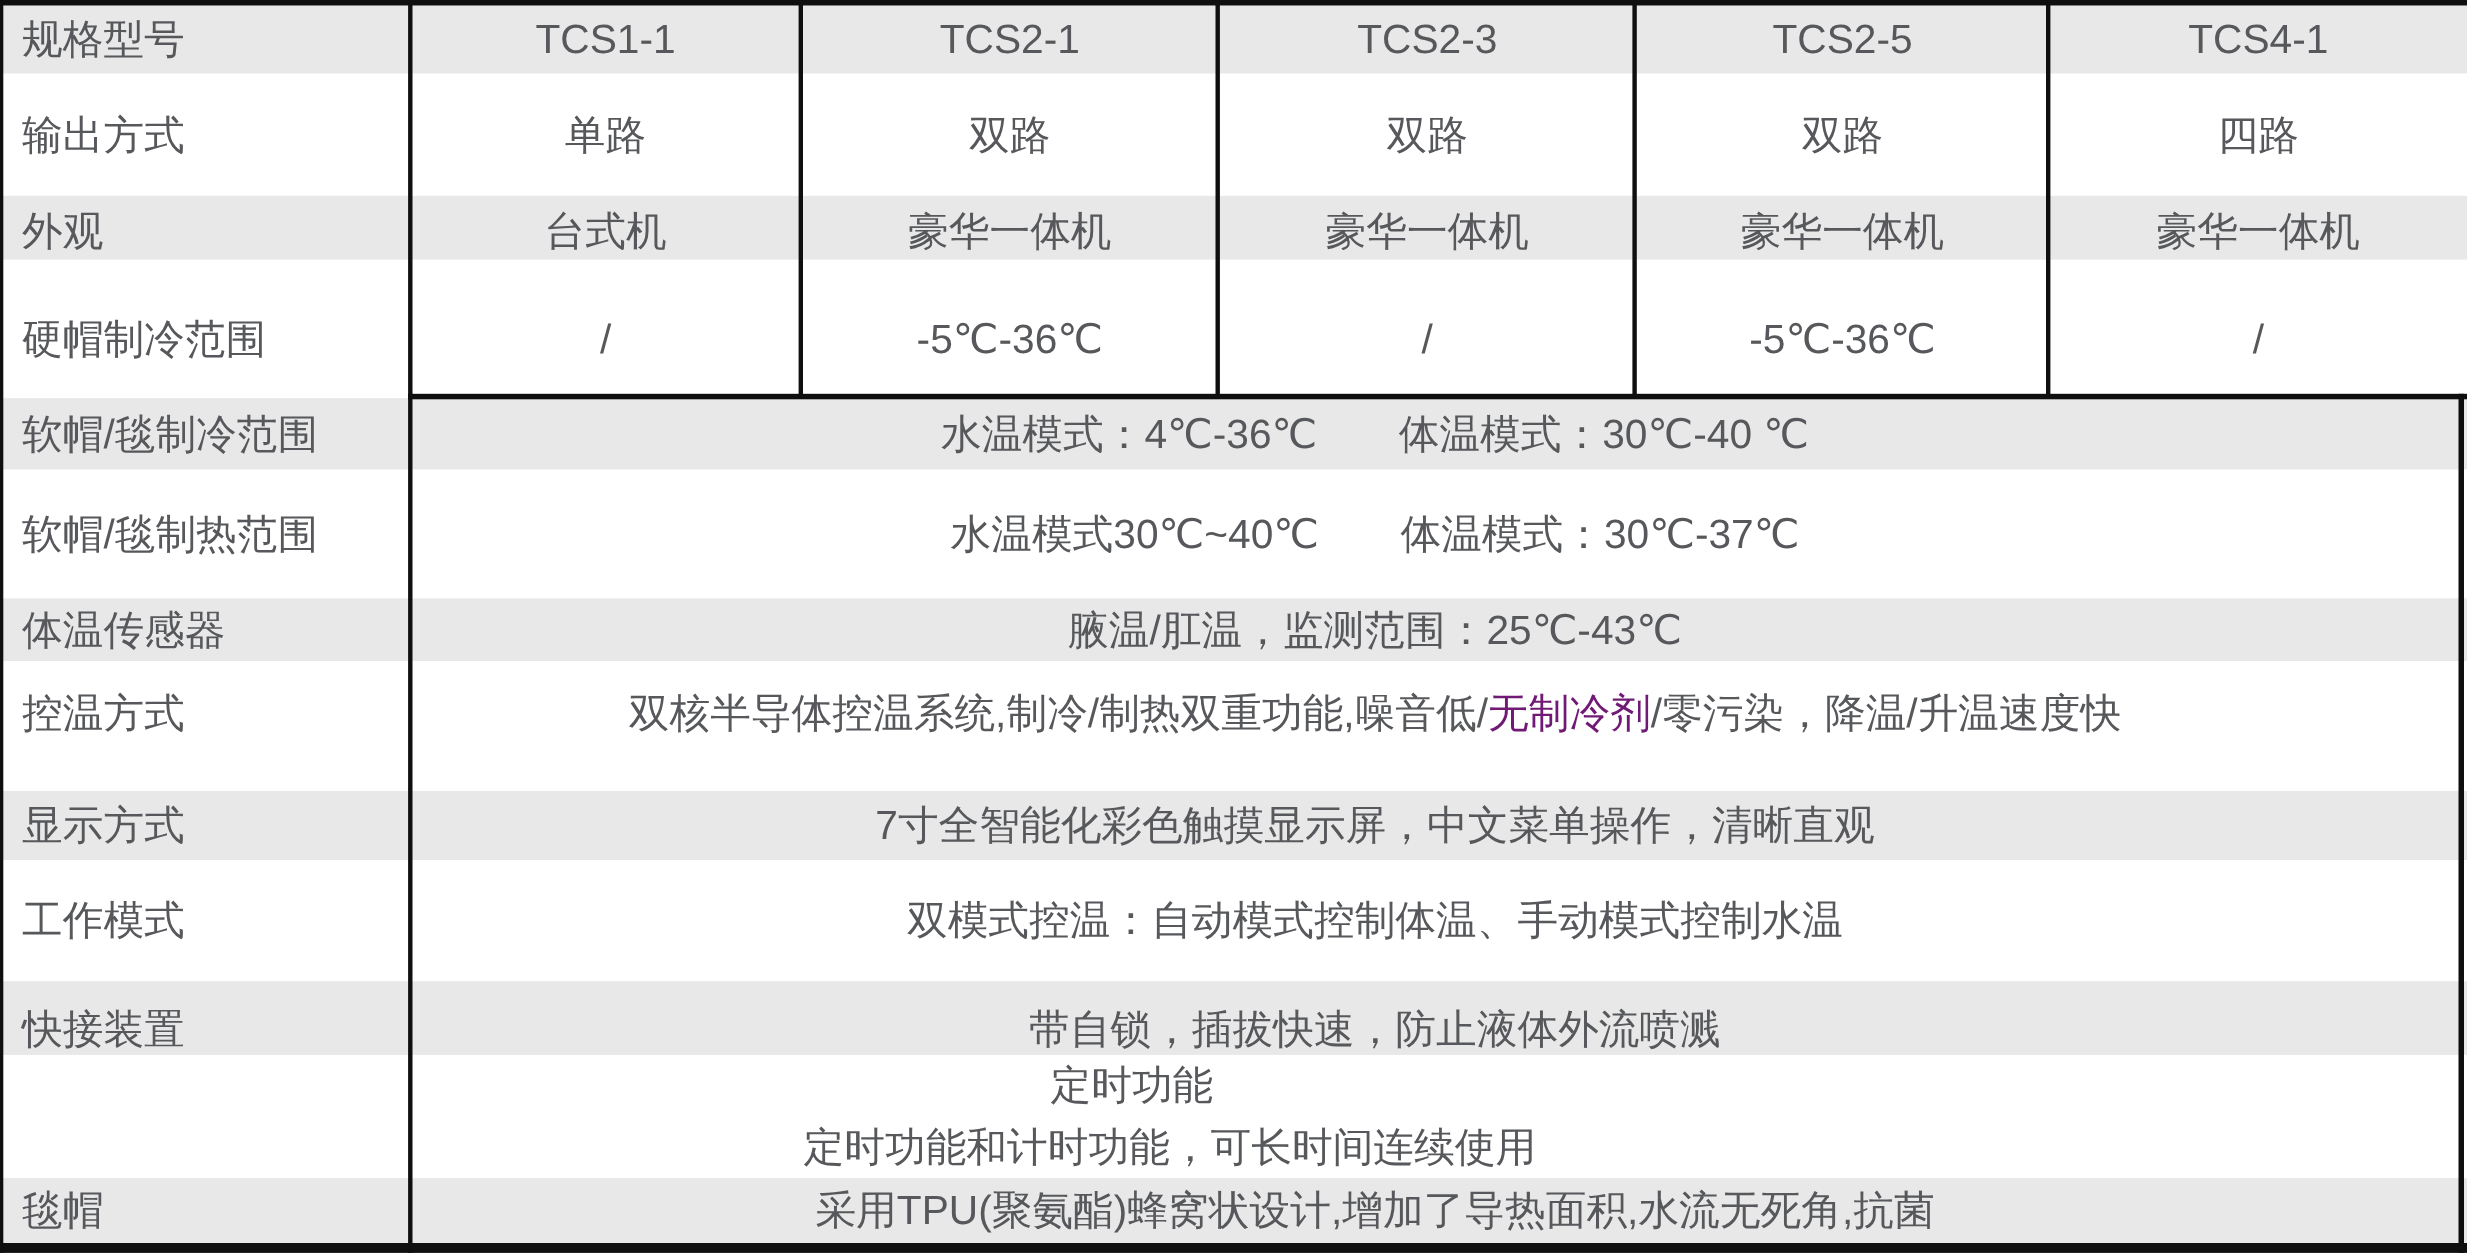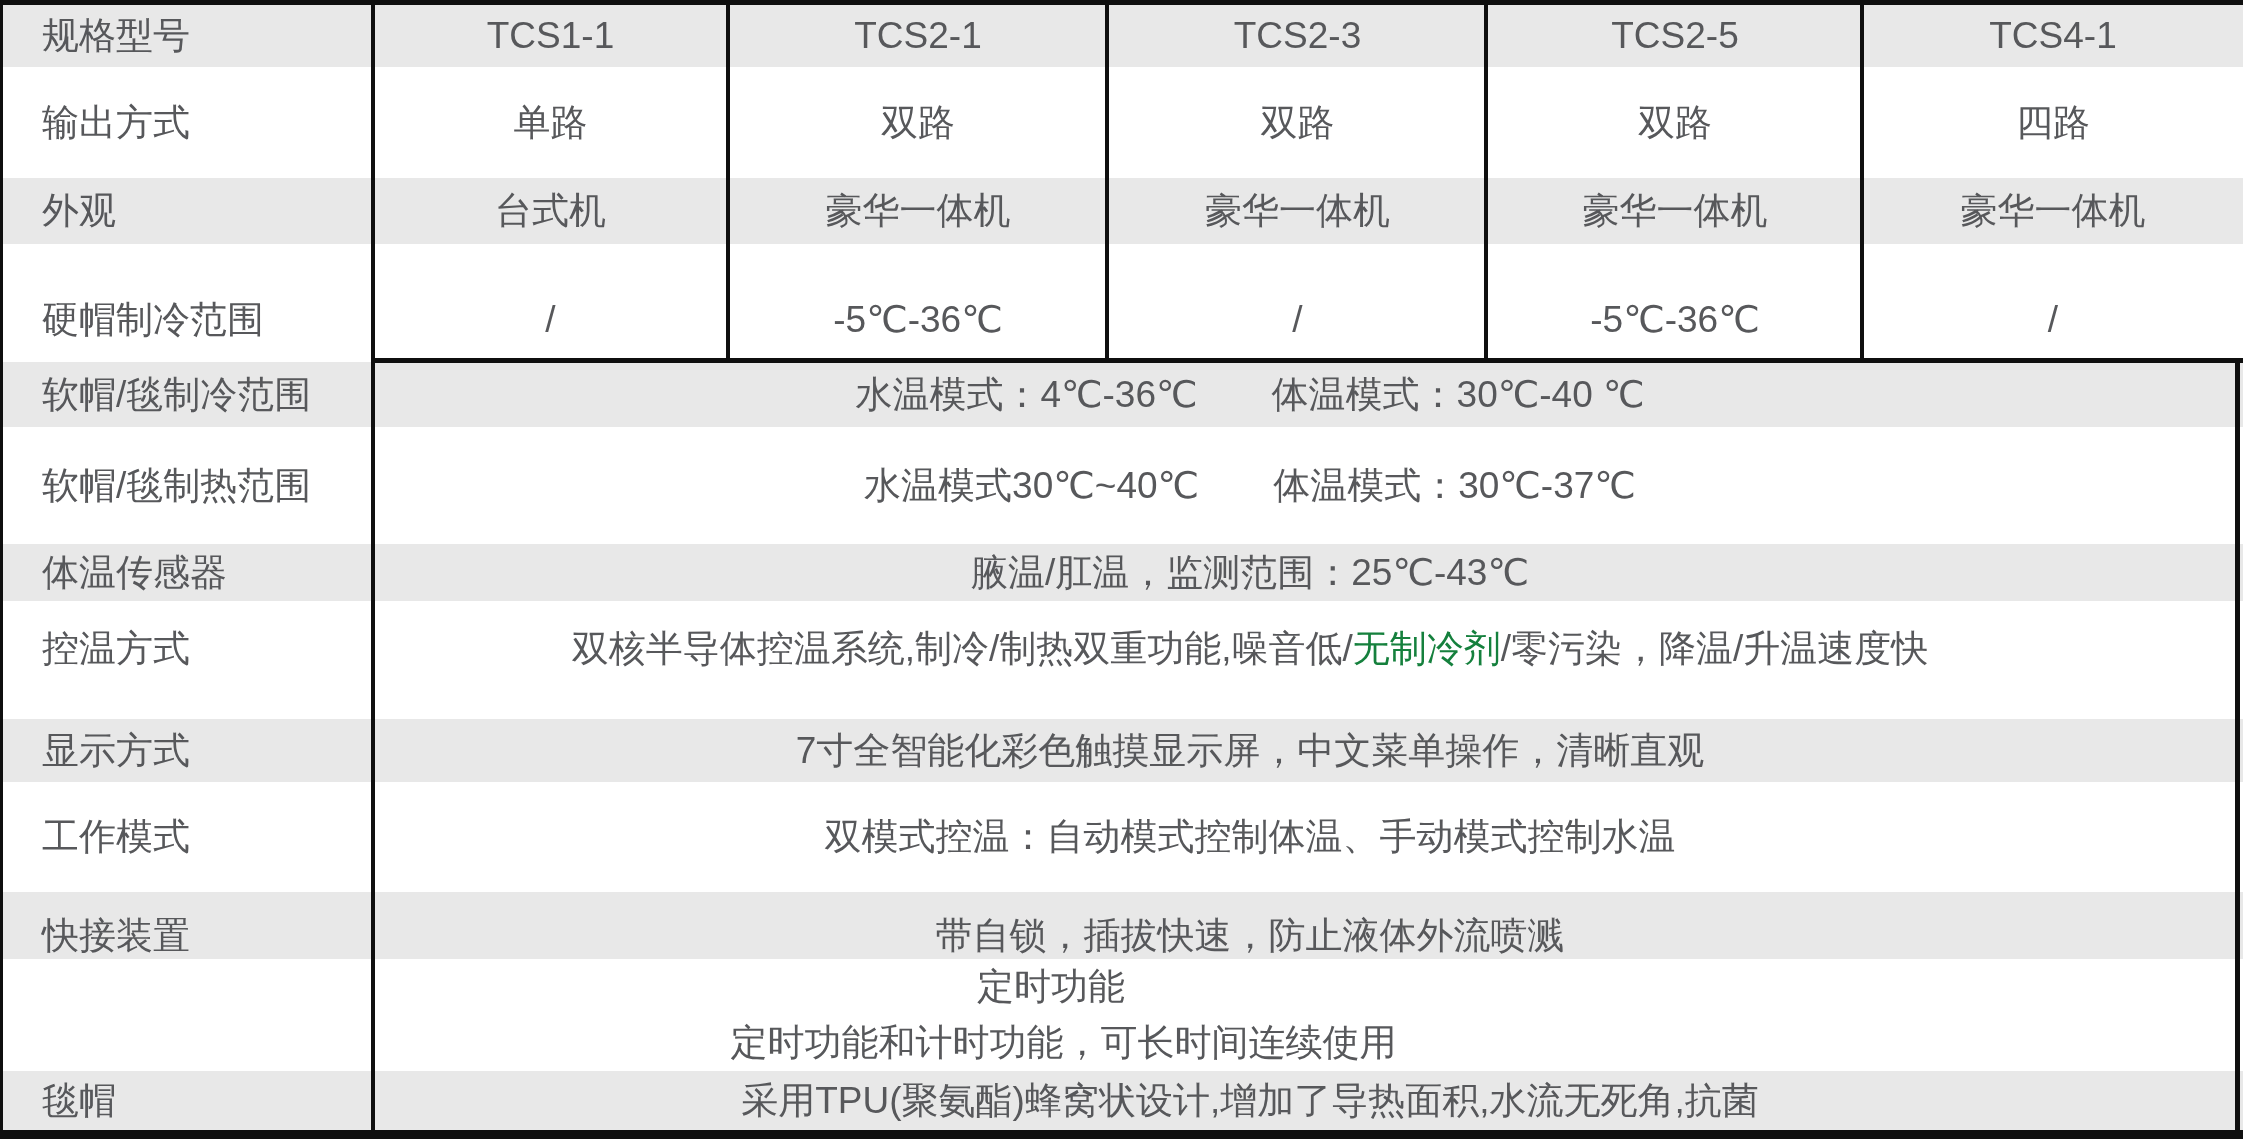--- a/index.html
+++ b/index.html
@@ -4,29 +4,29 @@
 <style>
   html,body{margin:0;padding:0;background:#ffffff;}
   body{width:2243px;height:1139px;overflow:hidden;
        font-family:"Liberation Sans","DejaVu Sans",sans-serif;}
   .tbl{position:relative;width:2243px;height:1139px;background:#ffffff;}
   .row{position:absolute;left:0;width:2243px;display:flex;align-items:center;}
   .row.gray{background:#e8e8e8;}
   .row.white{background:#ffffff;}
   .cell{height:100%;display:flex;align-items:center;justify-content:center;
         font-size:37px;color:#57585b;box-sizing:border-box;white-space:pre;}
-  .cell.label{justify-content:flex-start;padding-left:42px;}
+  .cell.label{justify-content:flex-start;padding-left:20px;}
   .c0{width:373px;}
   .c1{width:355px;}
   .c2{width:380px;}
   .c3{width:379px;}
   .c4{width:376px;}
   .c5{width:380px;}
   .merged{flex:1 1 auto;justify-content:center;padding-right:116px;}
-  .green{color:#15803d;}
+  .green{color:#701a75;}
   .ln{position:absolute;background:#0f0f0f;}
 </style>
 </head>
 <body>
 
 <div class="tbl">
 
   <div class="row gray" style="top:5px;height:62px;">
     <div class="cell label c0">规格型号</div>
     <div class="cell c1">TCS1-1</div>
@@ -47,21 +47,21 @@
 
   <div class="row gray" style="top:178px;height:66px;">
     <div class="cell label c0">外观</div>
     <div class="cell c1">台式机</div>
     <div class="cell c2">豪华一体机</div>
     <div class="cell c3">豪华一体机</div>
     <div class="cell c4">豪华一体机</div>
     <div class="cell c5">豪华一体机</div>
   </div>
 
-  <div class="row white" style="top:247px;height:145px;">
+  <div class="row white" style="top:236px;height:145px;">
     <div class="cell label c0">硬帽制冷范围</div>
     <div class="cell c1">/</div>
     <div class="cell c2">-5℃-36℃</div>
     <div class="cell c3">/</div>
     <div class="cell c4">-5℃-36℃</div>
     <div class="cell c5">/</div>
   </div>
 
   <div class="row gray" style="top:362px;height:65px;">
     <div class="cell label c0">软帽/毯制冷范围</div>

